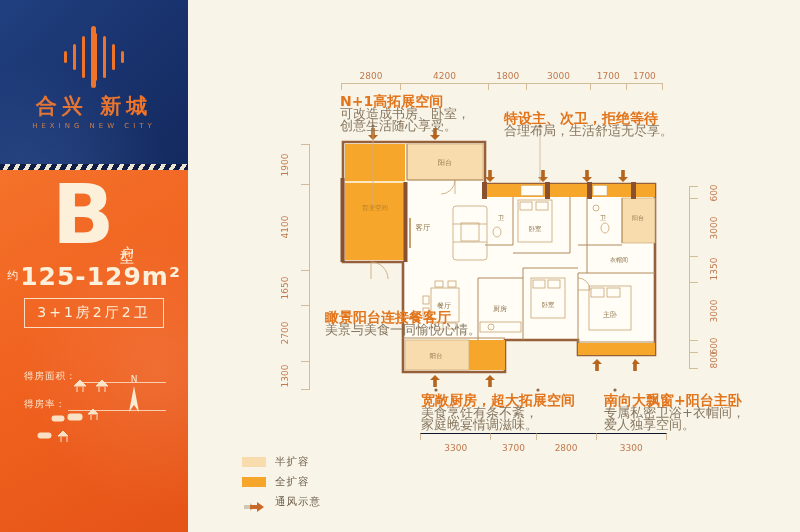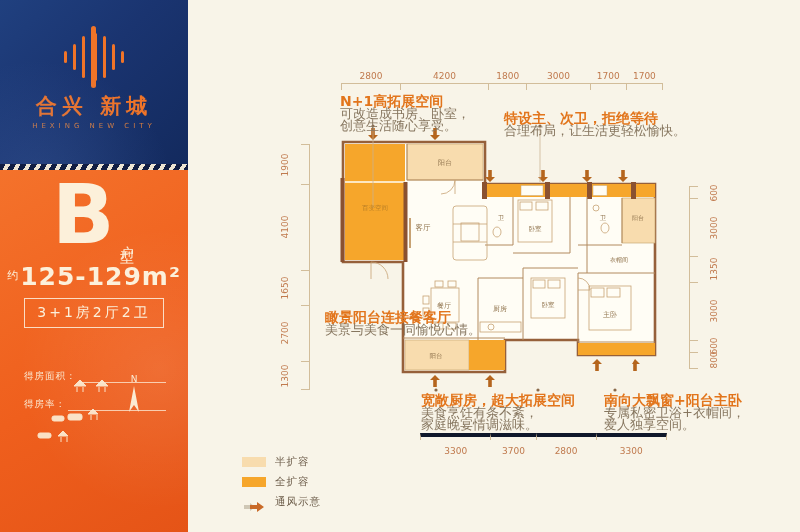--- a/index.html
+++ b/index.html
@@ -62,21 +62,21 @@
   #site-icons{position:absolute;left:30px;top:200px;}
 
   
   .dim-num{color:#c07a4e;font-size:9px;}
   .ruler-h{position:absolute;display:flex;}
   .rh-seg{position:relative;margin-top:13px;height:7px;
     border-top:1px solid #d2bd9a;border-left:1px solid #d2bd9a;}
   .rh-seg.last{border-right:1px solid #d2bd9a;}
   .rh-seg span{position:absolute;top:-13px;left:0;width:100%;text-align:center;white-space:nowrap;}
   .ruler-b{position:absolute;display:flex;}
-  .rb-seg{position:relative;height:7px;border-top:4px solid #0f172a;border-left:1px solid #d2bd9a;}
+  .rb-seg{position:relative;height:7px;border-top:1px solid #0f172a;border-left:1px solid #d2bd9a;}
   .rb-seg.last{border-right:1px solid #d2bd9a;}
   .rb-seg span{position:absolute;top:9px;left:0;width:100%;text-align:center;white-space:nowrap;}
   .ruler-v{position:absolute;display:flex;flex-direction:column;width:9px;}
   .ruler-v.left-line{border-right:1px solid #d2bd9a;border-bottom:1px solid #d2bd9a;}
   .ruler-v.right-line{border-left:1px solid #d2bd9a;border-bottom:1px solid #d2bd9a;}
   .rv-seg{position:relative;border-top:1px solid #d2bd9a;}
   .rv-seg span{position:absolute;top:50%;width:26px;text-align:center;white-space:nowrap;
     transform:translateY(-50%) rotate(-90deg);}
   .ruler-v.left-line .rv-seg span{right:11px;}
   .ruler-v.right-line .rv-seg span{left:11px;}
@@ -342,21 +342,21 @@
     </g>
   </svg>
 
   <div class="ann" style="left:340px;top:95px">
     <div class="ann-title">N+1高拓展空间</div>
     <div class="ann-line">可改造成书房、卧室，</div>
     <div class="ann-line">创意生活随心享受。</div>
   </div>
   <div class="ann" style="left:504px;top:112px">
     <div class="ann-title">特设主、次卫，拒绝等待</div>
-    <div class="ann-line">合理布局，让生活更轻松愉快。</div>
+    <div class="ann-line">合理布局，生活舒适无尽享。</div>
   </div>
   <div class="ann" style="left:325px;top:311px">
     <div class="ann-title">瞰景阳台连接餐客厅</div>
     <div class="ann-line">美景与美食一同愉悦心情。</div>
   </div>
   <div class="ann" style="left:421px;top:394px">
     <div class="ann-title">宽敞厨房，超大拓展空间</div>
     <div class="ann-line">美食烹饪有条不紊，</div>
     <div class="ann-line">家庭晚宴情调滋味。</div>
   </div>

